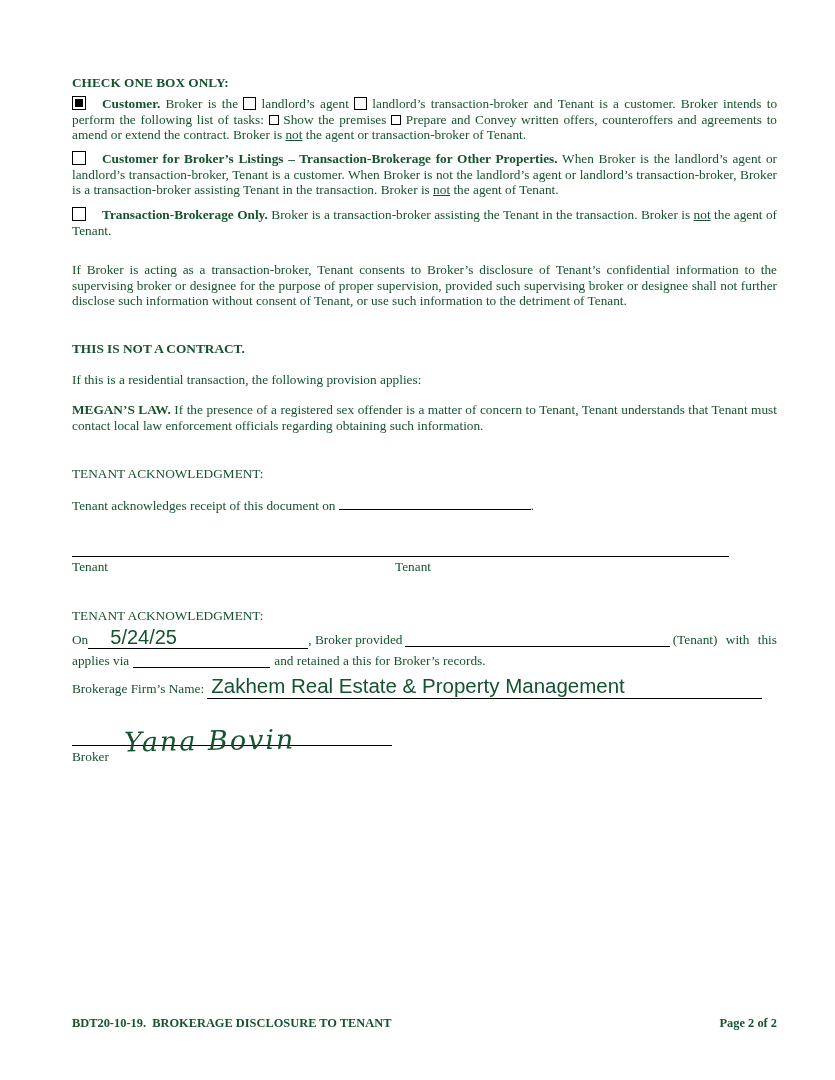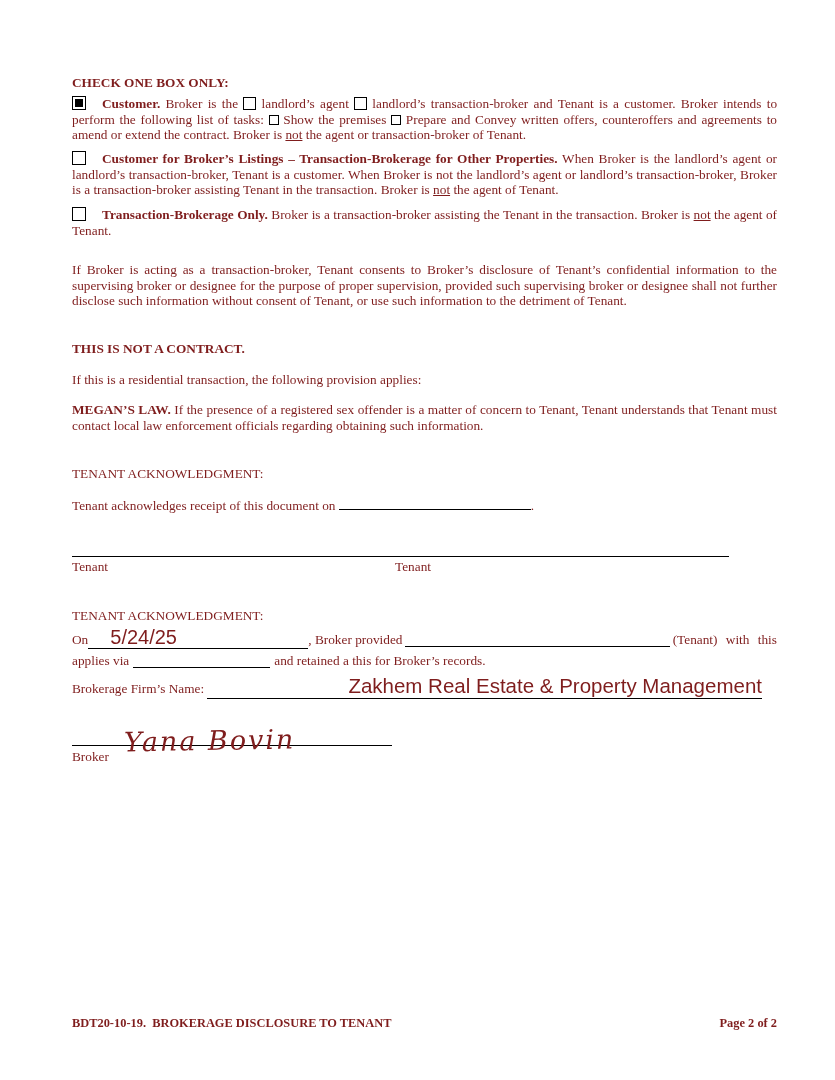--- a/index.html
+++ b/index.html
@@ -1,21 +1,21 @@
 <!DOCTYPE html>
 <html><head>
 <meta charset="utf-8">
 <style>
   html, body { margin: 0; padding: 0; background: #fff; }
   .page {
     position: relative;
     width: 835px;
     height: 1080px;
     background: #ffffff;
-    color: #7f1d1d;
+    color: #14532d;
     font-family: "Liberation Serif", serif;
     font-size: 13.3px;
     line-height: 15.6px;
     overflow: hidden;
   }
   .sec { position: absolute; left: 72px; width: 705px; }
   .para { text-align: justify; }
   .bold { font-weight: bold; }
   .opt-label { font-weight: bold; }
   .u { text-decoration: underline; }
@@ -76,21 +76,20 @@
   .firm-row { display: flex; align-items: baseline; }
   .firm-line {
     flex: 1;
     border-bottom: 1.4px solid #000;
     margin-left: 3px; margin-right: 15px;
     padding: 0 0 1px 4px;
     font-family: "Liberation Sans", sans-serif;
     font-size: 20.5px;
     line-height: 23px;
     white-space: nowrap;
-    text-align: right;
   }
 
   .broker-sig-block { width: 320px; }
   .broker-sig-line { border-bottom: 1.4px solid #000; height: 38px; position: relative; }
   .signature {
     position: absolute;
     left: 52px; bottom: -4px;
     font-family: "DejaVu Serif", serif;
     font-style: italic;
     font-size: 27px;

